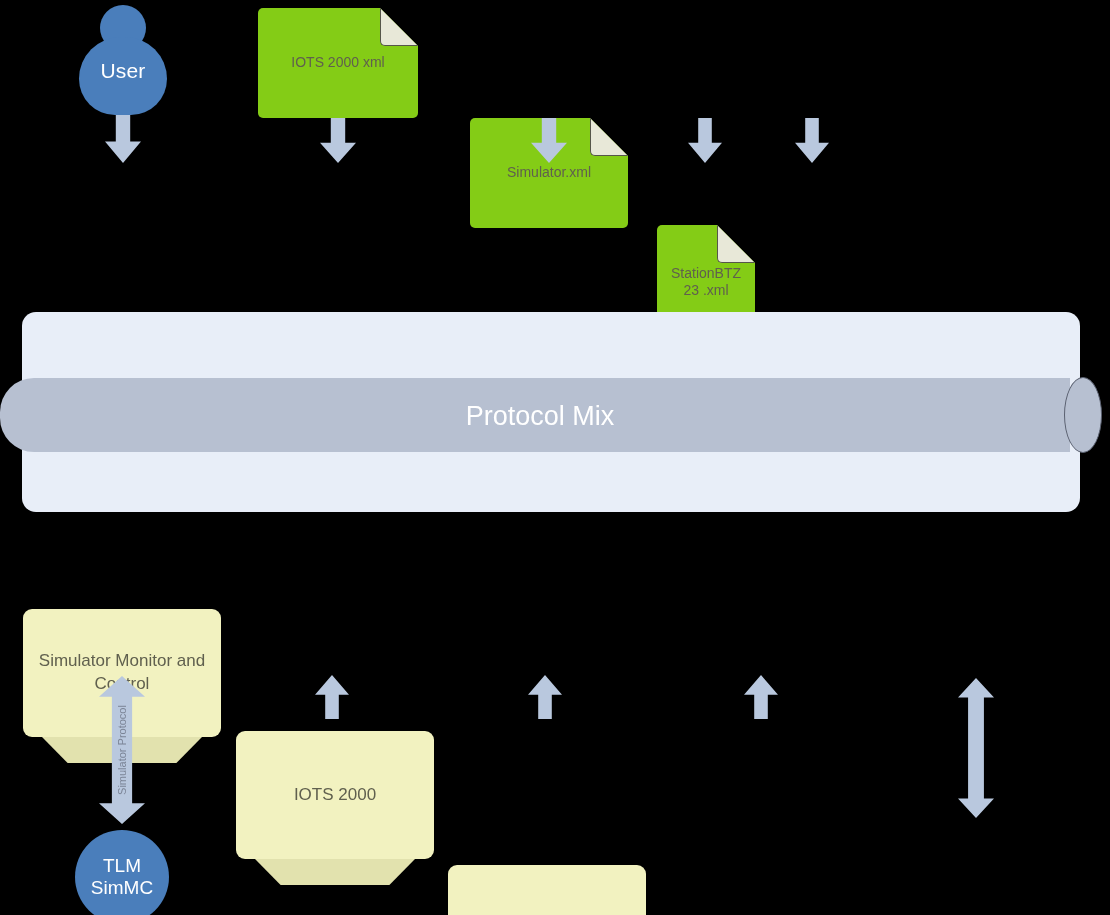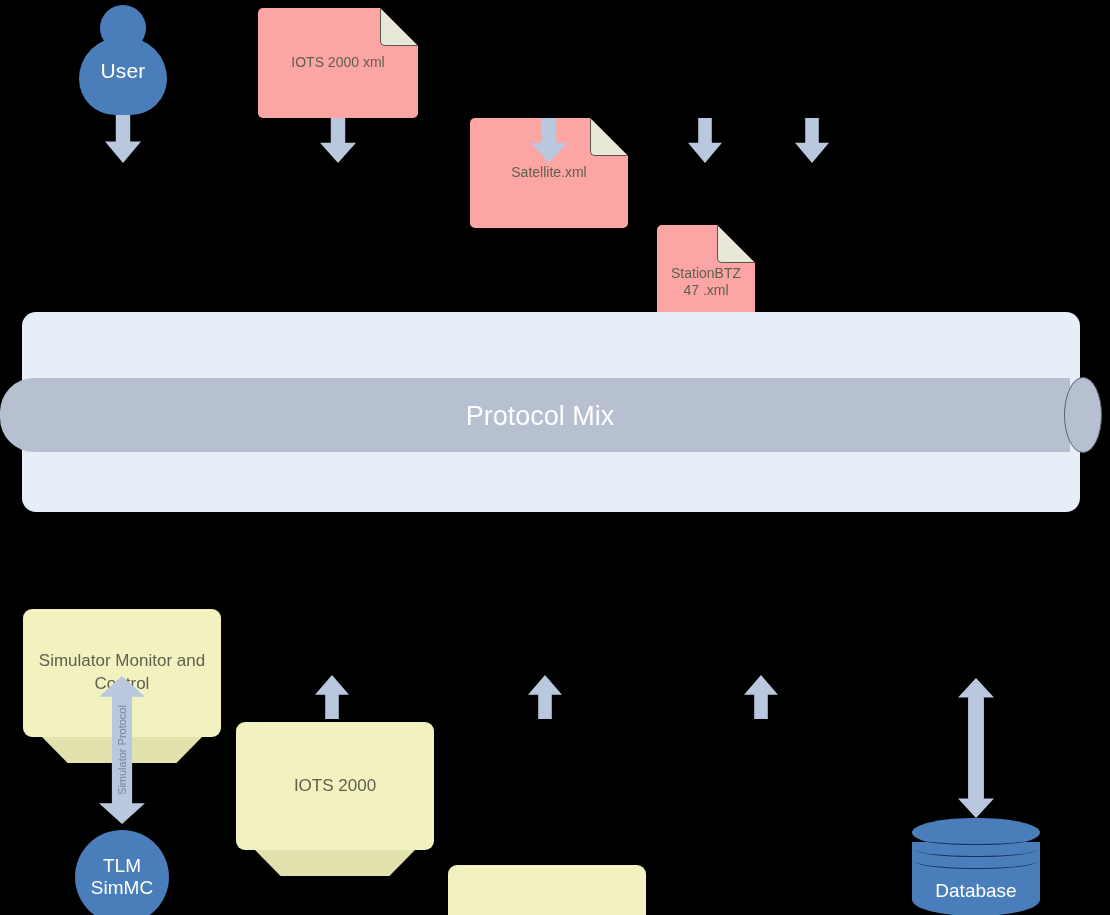--- a/index.html
+++ b/index.html
@@ -34,21 +34,21 @@
   }
   .circle-node {
     border-radius: 50%;
     background: #4a7ebb;
     display:flex; align-items:center; justify-content:center;
     color:#fff; font-size: 19px; line-height: 1.15; text-align:center;
   }
 
   
   .doc {
-    background: #fca5a5;
+    background: #84cc16;
     border-radius: 5px;
     position: relative;
   }
   .doc .fold {
     position:absolute; right:0; top:0;
     width: 38px; height: 38px;
     background: #e8e8d8;
     border-left: 1px solid #56564a;
     border-bottom: 1px solid #56564a;
     clip-path: polygon(0 0, 100% 100%, 0 100%);
@@ -165,47 +165,47 @@
 
   <div class="abs doc" style="left:258px; top:8px; width:160px; height:110px;">
     <div class="cut"></div>
     <div class="fold"></div>
     <div class="doc-label">IOTS 2000 xml</div>
   </div>
 
   <div class="abs doc" style="left:470px; top:8px; width:158px; height:110px;">
     <div class="cut"></div>
     <div class="fold"></div>
-    <div class="doc-label">Satellite.xml</div>
+    <div class="doc-label">Simulator.xml</div>
   </div>
 
   <div class="abs doc" style="left:657px; top:5px; width:98px; height:113px;">
     <div class="cut"></div>
     <div class="fold"></div>
-    <div class="doc-label">StationBTZ 47 .xml</div>
+    <div class="doc-label">StationBTZ 23 .xml</div>
   </div>
 
   <div class="abs doc" style="left:763px; top:5px; width:100px; height:113px;">
     <div class="cut"></div>
     <div class="fold"></div>
     <div class="doc-label">SimMC.xml</div>
   </div>
 
   <div class="abs arrow down" style="left:105px; top:115px; width:36px; height:48px;"></div>
   <div class="abs arrow down" style="left:320px; top:118px; width:36px; height:45px;"></div>
   <div class="abs arrow down" style="left:531px; top:118px; width:36px; height:45px;"></div>
   <div class="abs arrow down" style="left:688px; top:118px; width:34px; height:45px;"></div>
   <div class="abs arrow down" style="left:795px; top:118px; width:34px; height:45px;"></div>
 
   <div class="abs comp yellow" style="left:23px; top:163px; width:198px; height:128px;">
     <div class="comp-label">Simulator Monitor and Control</div>
     <div class="plug down yellow" style="width:160px;"></div>
   </div>
 
-  <div class="abs comp yellow" style="left:236px; top:148px; width:198px; height:128px;justify-content:center;">
+  <div class="abs comp yellow" style="left:236px; top:157px; width:198px; height:128px;justify-content:center;">
     <div class="comp-label">IOTS 2000</div>
     <div class="plug down yellow" style="width:160px;"></div>
   </div>
 
   <div class="abs comp yellow" style="left:448px; top:163px; width:198px; height:128px;">
     
     
   </div>
 
   <div class="abs bus-outer" style="left:22px; top:312px; width:1058px; height:200px;"></div>
@@ -224,22 +224,14 @@
   <div class="abs arrow up" style="left:744px; top:675px; width:34px; height:44px;"></div>
   <div class="abs arrow bidir" style="left:958px; top:678px; width:36px; height:140px;"></div>
 
   <div class="abs circle-node" style="left:75px; top:830px; width:94px; height:94px;">
     <div>
       <div>TLM</div>
       <div>SimMC</div>
     </div>
   </div>
 
-  <div class="db" style="left:912px; top:818px; width:128px; height:98px;">
-    <div class="db-body"></div>
-    <div class="db-top"></div>
-    <div class="db-ring" style="top:12%;"></div>
-    <div class="db-ring" style="top:24%;"></div>
-    <div class="db-ring" style="top:36%;"></div>
-    <div class="db-label">Database</div>
-  </div>
 
 </div>
 
 </body></html>

